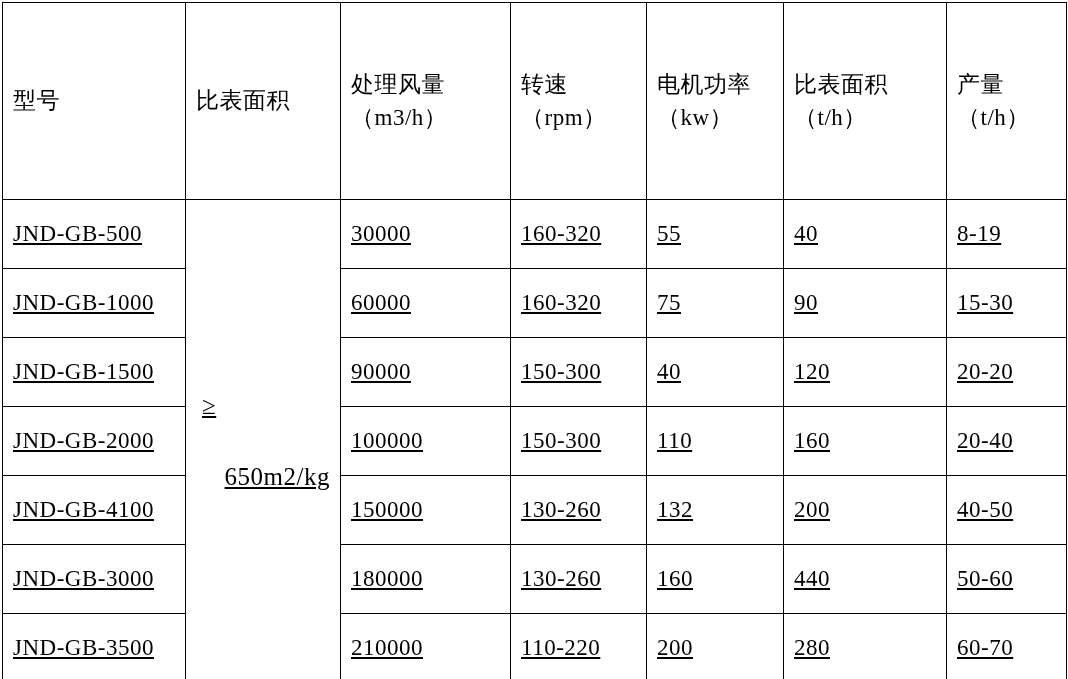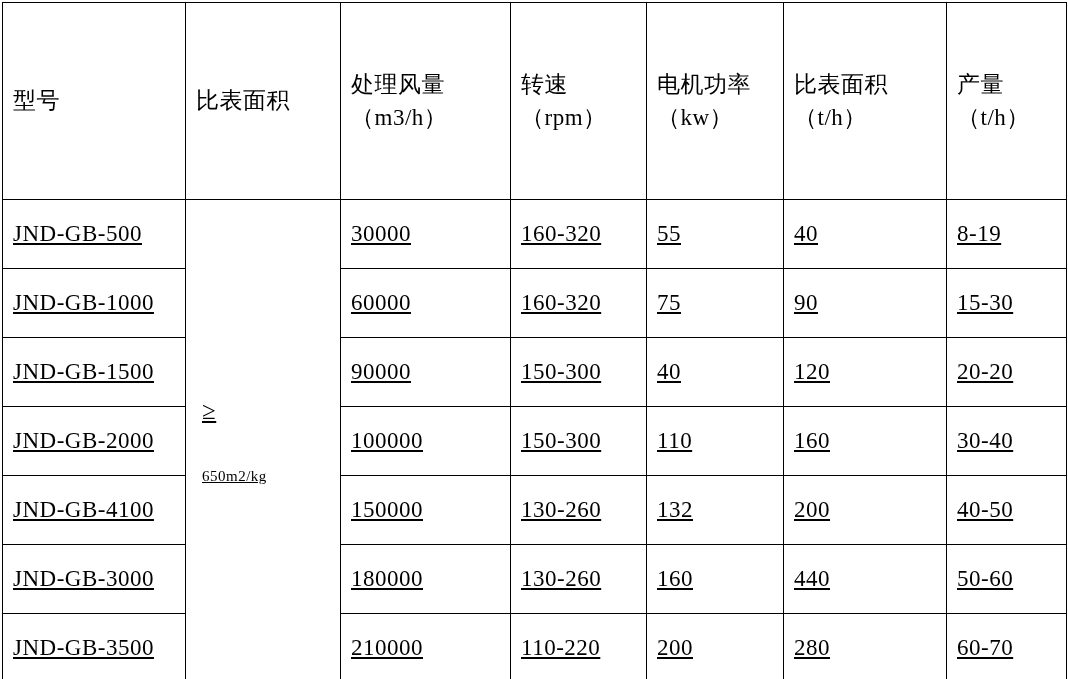--- a/index.html
+++ b/index.html
@@ -61,23 +61,24 @@
     display: block;
     padding-left: 6px;
   }
   .ge-sym {
     display: block;
     font-size: 25px;
     line-height: 1.1;
   }
   .ge-val {
     display: block;
-    font-size: 15px;
+    font-size: 25px;
     line-height: 1.1;
     margin-top: 10px;
+    text-align: right;
   }
   .head-text {
     display: block;
   }
 </style>
 </head>
 <body>
 
 <div class="sheet">
   <table class="spec">
@@ -136,21 +137,21 @@
         <td>40</td>
         <td>120</td>
         <td>20-20</td>
       </tr>
       <tr>
         <td>JND-GB-2000</td>
         <td>100000</td>
         <td>150-300</td>
         <td>110</td>
         <td>160</td>
-        <td>30-40</td>
+        <td>20-40</td>
       </tr>
       <tr>
         <td>JND-GB-4100</td>
         <td>150000</td>
         <td>130-260</td>
         <td>132</td>
         <td>200</td>
         <td>40-50</td>
       </tr>
       <tr>

